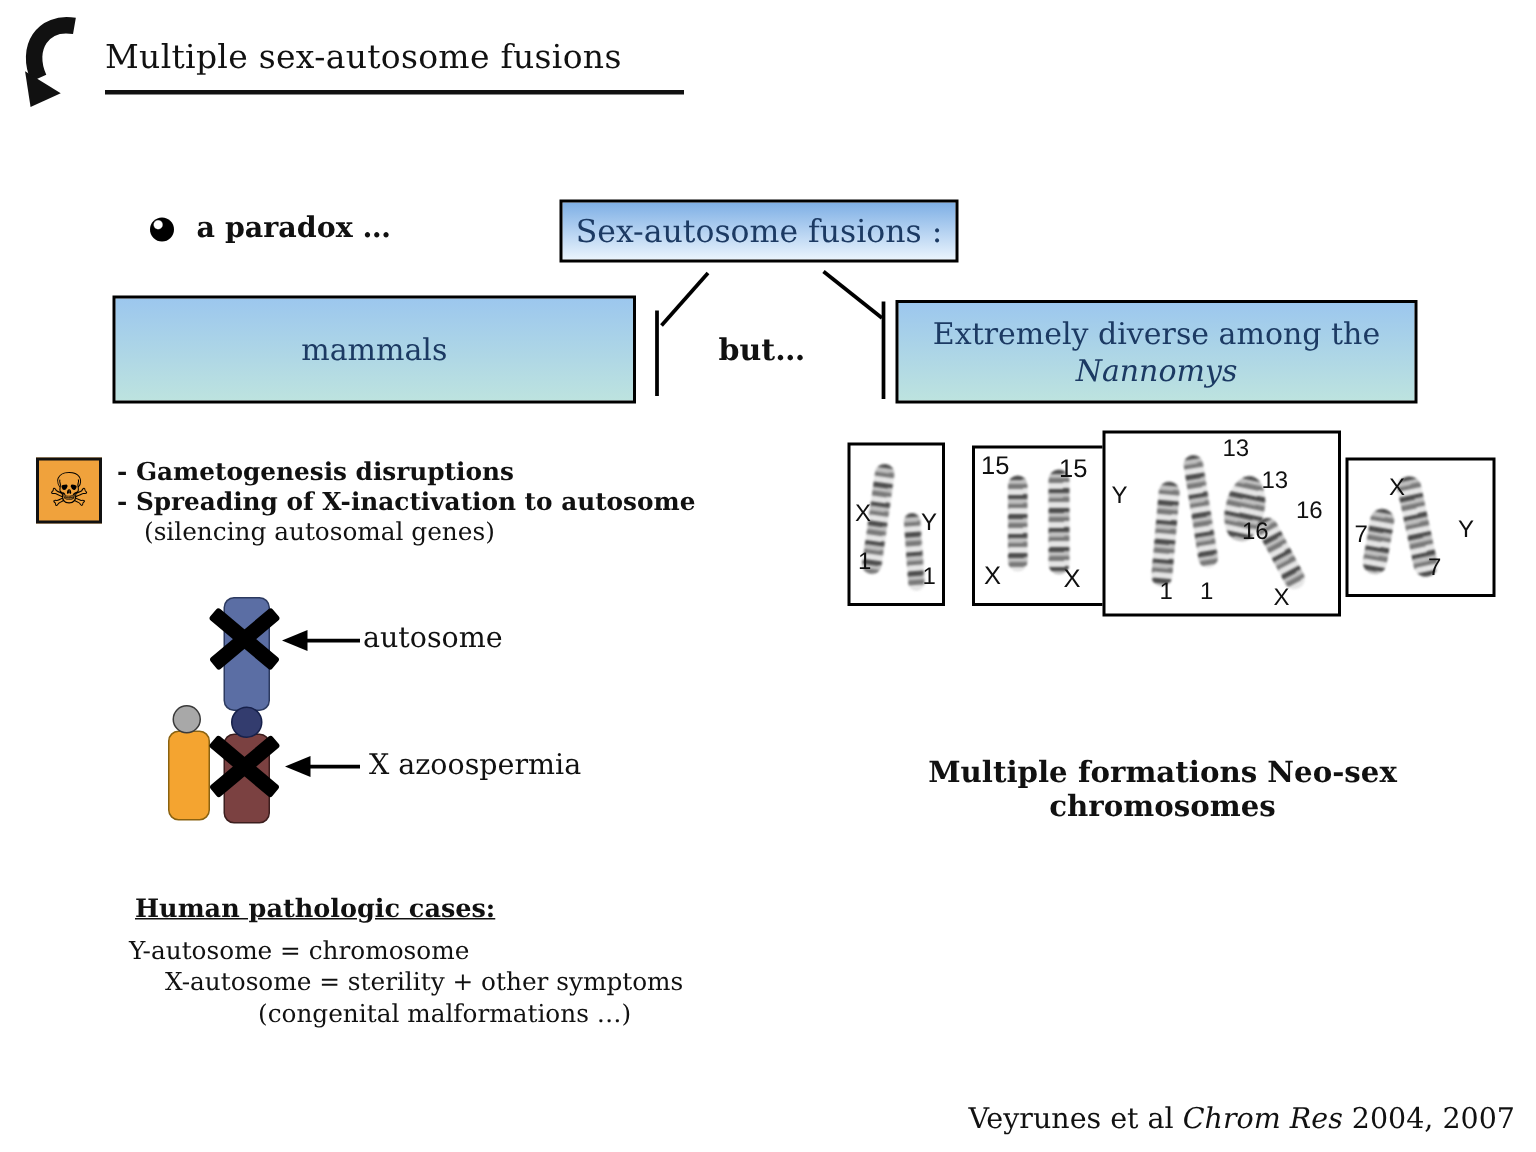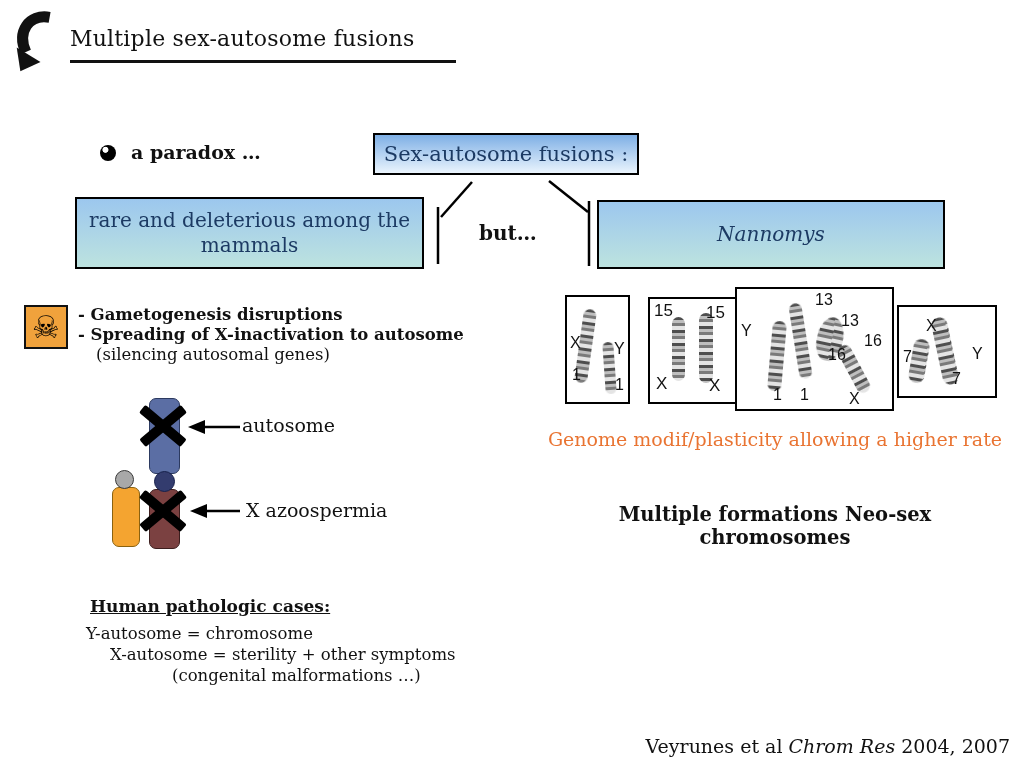--- a/index.html
+++ b/index.html
@@ -88,25 +88,25 @@
 <div class="abs title">Multiple sex-autosome fusions</div>
 <div class="abs title-underline"></div>
 
 <div class="abs bullet-sphere"></div>
 <div class="abs paradox-label">a paradox …</div>
 
 <div class="abs gbox center-box">
   <span>Sex-autosome fusions :</span>
 </div>
 <div class="abs gbox side-box left-box">
-  <span>rare and deleterious among the</span>
   <span>mammals</span>
 </div>
 <div class="abs but-label">but…</div>
 <div class="abs gbox side-box right-box">
+  <span>Extremely diverse among the</span>
   <span class="it">Nannomys</span>
 </div>
 
 <svg class="abs overlay">
   <line x1="472" y1="182" x2="441" y2="217" stroke="#000" stroke-width="2.5"></line>
   <line x1="438" y1="207" x2="438" y2="264" stroke="#000" stroke-width="2.5"></line>
   <line x1="549" y1="181" x2="588" y2="212" stroke="#000" stroke-width="2.5"></line>
   <line x1="589" y1="201" x2="589" y2="266" stroke="#000" stroke-width="2.5"></line>
 
   <line x1="200" y1="427" x2="240" y2="427" stroke="#000" stroke-width="2.5"></line>
@@ -187,19 +187,18 @@
 <div class="abs kbox k4">
   <div class="chrom" style="left:12px;top:32px;width:16px;height:44px;transform:rotate(10deg)"></div>
   <div class="chrom" style="left:38px;top:10px;width:16px;height:68px;transform:rotate(-12deg)"></div>
   <span class="klab" style="left:27px;top:11px">X</span>
   <span class="klab" style="left:4px;top:42px">7</span>
   <span class="klab" style="left:73px;top:39px">Y</span>
   <span class="klab" style="left:53px;top:64px">7</span>
 </div>
 
 <div class="abs orange-text">
-  <div>Genome modif/plasticity allowing a higher rate</div>
 </div>
 <div class="abs bold-conclusion">Multiple formations Neo-sex chromosomes</div>
 
 <div class="abs citation">
   <span>Veyrunes et al </span><span class="it">Chrom Res</span><span> 2004, 2007</span>
 </div>
 
 </body></html>

